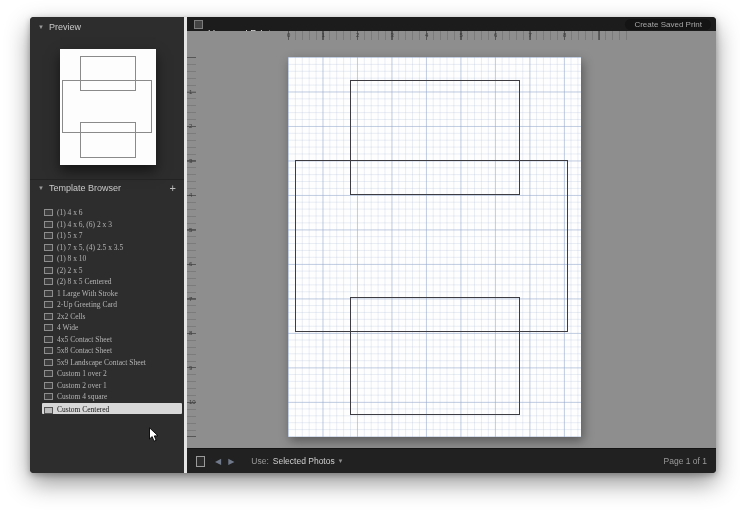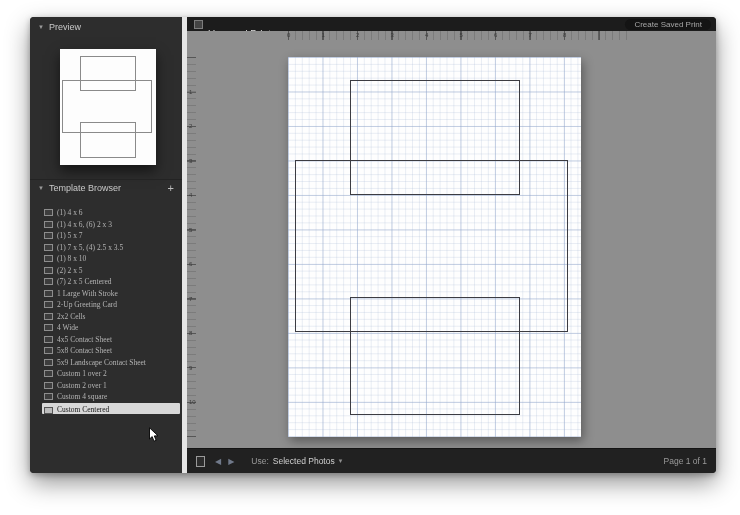--- a/index.html
+++ b/index.html
@@ -6,21 +6,21 @@
   * { margin:0; padding:0; box-sizing:border-box; }
   html,body { width:740px; height:515px; background:#ffffff; overflow:hidden; position:relative;
               font-family:"Liberation Sans", sans-serif; }
 
   .app { position:absolute; left:30px; top:17px; width:686px; height:456px;
          background:#2e2e2e; border-radius:4px; overflow:hidden;
          box-shadow:0 10px 24px rgba(0,0,0,.42), 0 2px 6px rgba(0,0,0,.28); }
 
   
   .left-panel { position:absolute; left:0; top:0; width:157px; height:100%;
-                background:#2d2d2d; border-right:5px solid #e5e5e5; }
+                background:#2d2d2d; border-right:3px solid #e5e5e5; }
   .panel-header { position:absolute; left:0; right:0; display:flex; align-items:center;
                   padding:0 8px; color:#c9c9c9; font-size:9px; }
   .ph-preview { top:0; height:20px; }
   .ph-tb { top:162px; height:16px; border-top:1px solid #232323; }
   .tri { font-size:6px; color:#9a9a9a; margin-right:5px; }
   .plus { margin-left:auto; color:#bdbdbd; font-size:11px; line-height:10px; }
 
   .preview-area { position:absolute; left:0; top:20px; width:100%; height:142px; }
   .preview-page { position:absolute; left:30px; top:12px; width:96px; height:116px;
                   background:#fdfdfd; box-shadow:0 6px 12px rgba(0,0,0,.55); }
@@ -144,21 +144,21 @@
         <div class="tpl-row">
           <span class="tpl-ic"></span>
           <span class="tpl-lb">(1) 8 x 10</span>
         </div>
         <div class="tpl-row">
           <span class="tpl-ic"></span>
           <span class="tpl-lb">(2) 2 x 5</span>
         </div>
         <div class="tpl-row">
           <span class="tpl-ic"></span>
-          <span class="tpl-lb">(7) 2 x 5 Centered</span>
+          <span class="tpl-lb">(2) 8 x 5 Centered</span>
         </div>
         <div class="tpl-row">
           <span class="tpl-ic"></span>
           <span class="tpl-lb">1 Large With Stroke</span>
         </div>
         <div class="tpl-row">
           <span class="tpl-ic"></span>
           <span class="tpl-lb">2-Up Greeting Card</span>
         </div>
         <div class="tpl-row">

